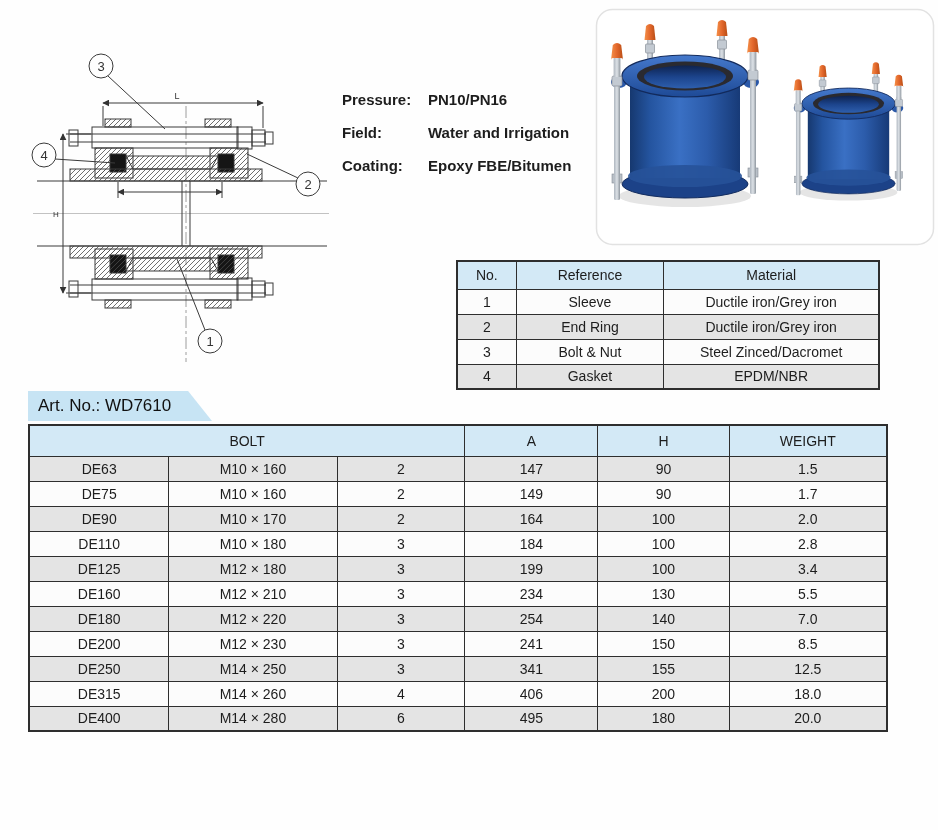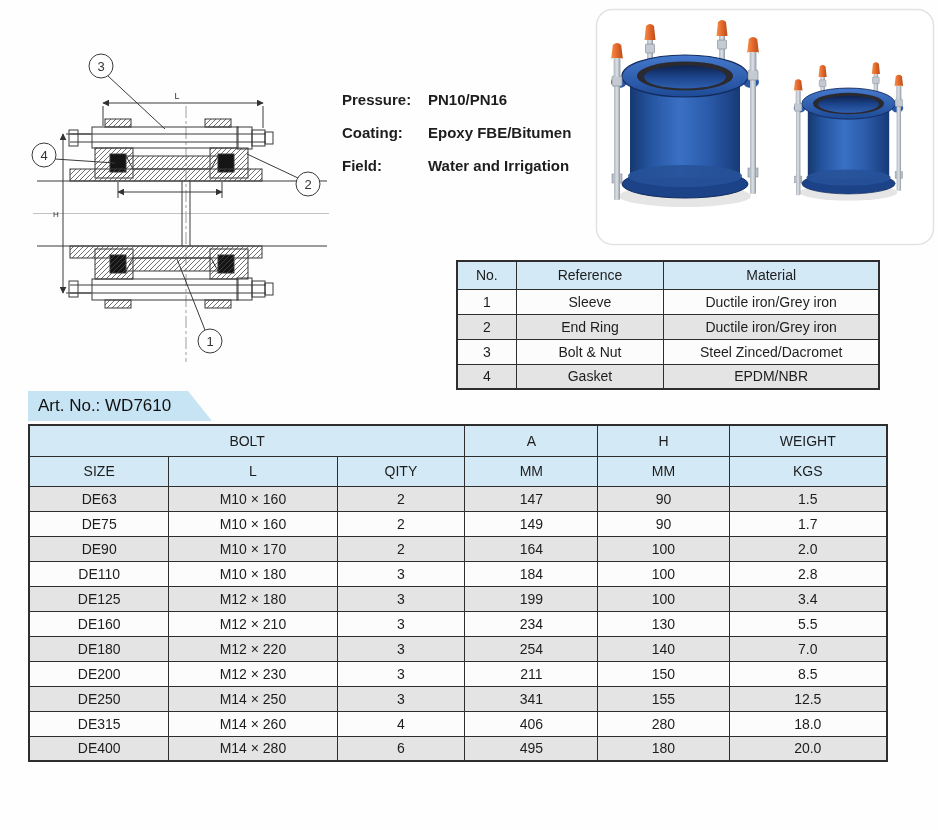--- a/index.html
+++ b/index.html
@@ -164,26 +164,26 @@
     <text x="283" y="138.5" font-size="13" fill="#333" text-anchor="middle">2</text>
     <text x="185" y="295.5" font-size="13" fill="#333" text-anchor="middle">1</text>
   </svg>
 
   <div class="specs">
     <div class="spec-row">
       <span class="spec-label">Pressure:</span>
       <span class="spec-value">PN10/PN16</span>
     </div>
     <div class="spec-row">
+      <span class="spec-label">Field:</span>
+      <span class="spec-value">Water and Irrigation</span>
+    </div>
+    <div class="spec-row">
       <span class="spec-label">Coating:</span>
       <span class="spec-value">Epoxy FBE/Bitumen</span>
-    </div>
-    <div class="spec-row">
-      <span class="spec-label">Field:</span>
-      <span class="spec-value">Water and Irrigation</span>
     </div>
   </div>
 
   <svg class="photo" viewBox="0 0 340 238" xmlns="http://www.w3.org/2000/svg">
     <defs>
       <linearGradient id="pgBody" x1="0" y1="0" x2="1" y2="0">
         <stop offset="0" stop-color="#16386f"></stop>
         <stop offset="0.18" stop-color="#24549f"></stop>
         <stop offset="0.45" stop-color="#3a70c4"></stop>
         <stop offset="0.7" stop-color="#2c5cab"></stop>
@@ -293,28 +293,20 @@
         <col style="width:15.3%">
         <col style="width:18.4%">
     </colgroup>
     <thead>
       <tr>
         <th colspan="3">BOLT</th>
         <th>A</th>
         <th>H</th>
         <th>WEIGHT</th>
       </tr>
-      <tr>
-        <th>SIZE</th>
-        <th>L</th>
-        <th>QITY</th>
-        <th>MM</th>
-        <th>MM</th>
-        <th>KGS</th>
-      </tr>
     </thead>
     <tbody>
         <tr>
           <td>DE63</td>
           <td>M10 × 160</td>
           <td>2</td>
           <td>147</td>
           <td>90</td>
           <td>1.5</td>
         </tr>
@@ -363,38 +355,38 @@
           <td>M12 × 220</td>
           <td>3</td>
           <td>254</td>
           <td>140</td>
           <td>7.0</td>
         </tr>
         <tr>
           <td>DE200</td>
           <td>M12 × 230</td>
           <td>3</td>
-          <td>211</td>
+          <td>241</td>
           <td>150</td>
           <td>8.5</td>
         </tr>
         <tr>
           <td>DE250</td>
           <td>M14 × 250</td>
           <td>3</td>
           <td>341</td>
           <td>155</td>
           <td>12.5</td>
         </tr>
         <tr>
           <td>DE315</td>
           <td>M14 × 260</td>
           <td>4</td>
           <td>406</td>
-          <td>280</td>
+          <td>200</td>
           <td>18.0</td>
         </tr>
         <tr>
           <td>DE400</td>
           <td>M14 × 280</td>
           <td>6</td>
           <td>495</td>
           <td>180</td>
           <td>20.0</td>
         </tr>

